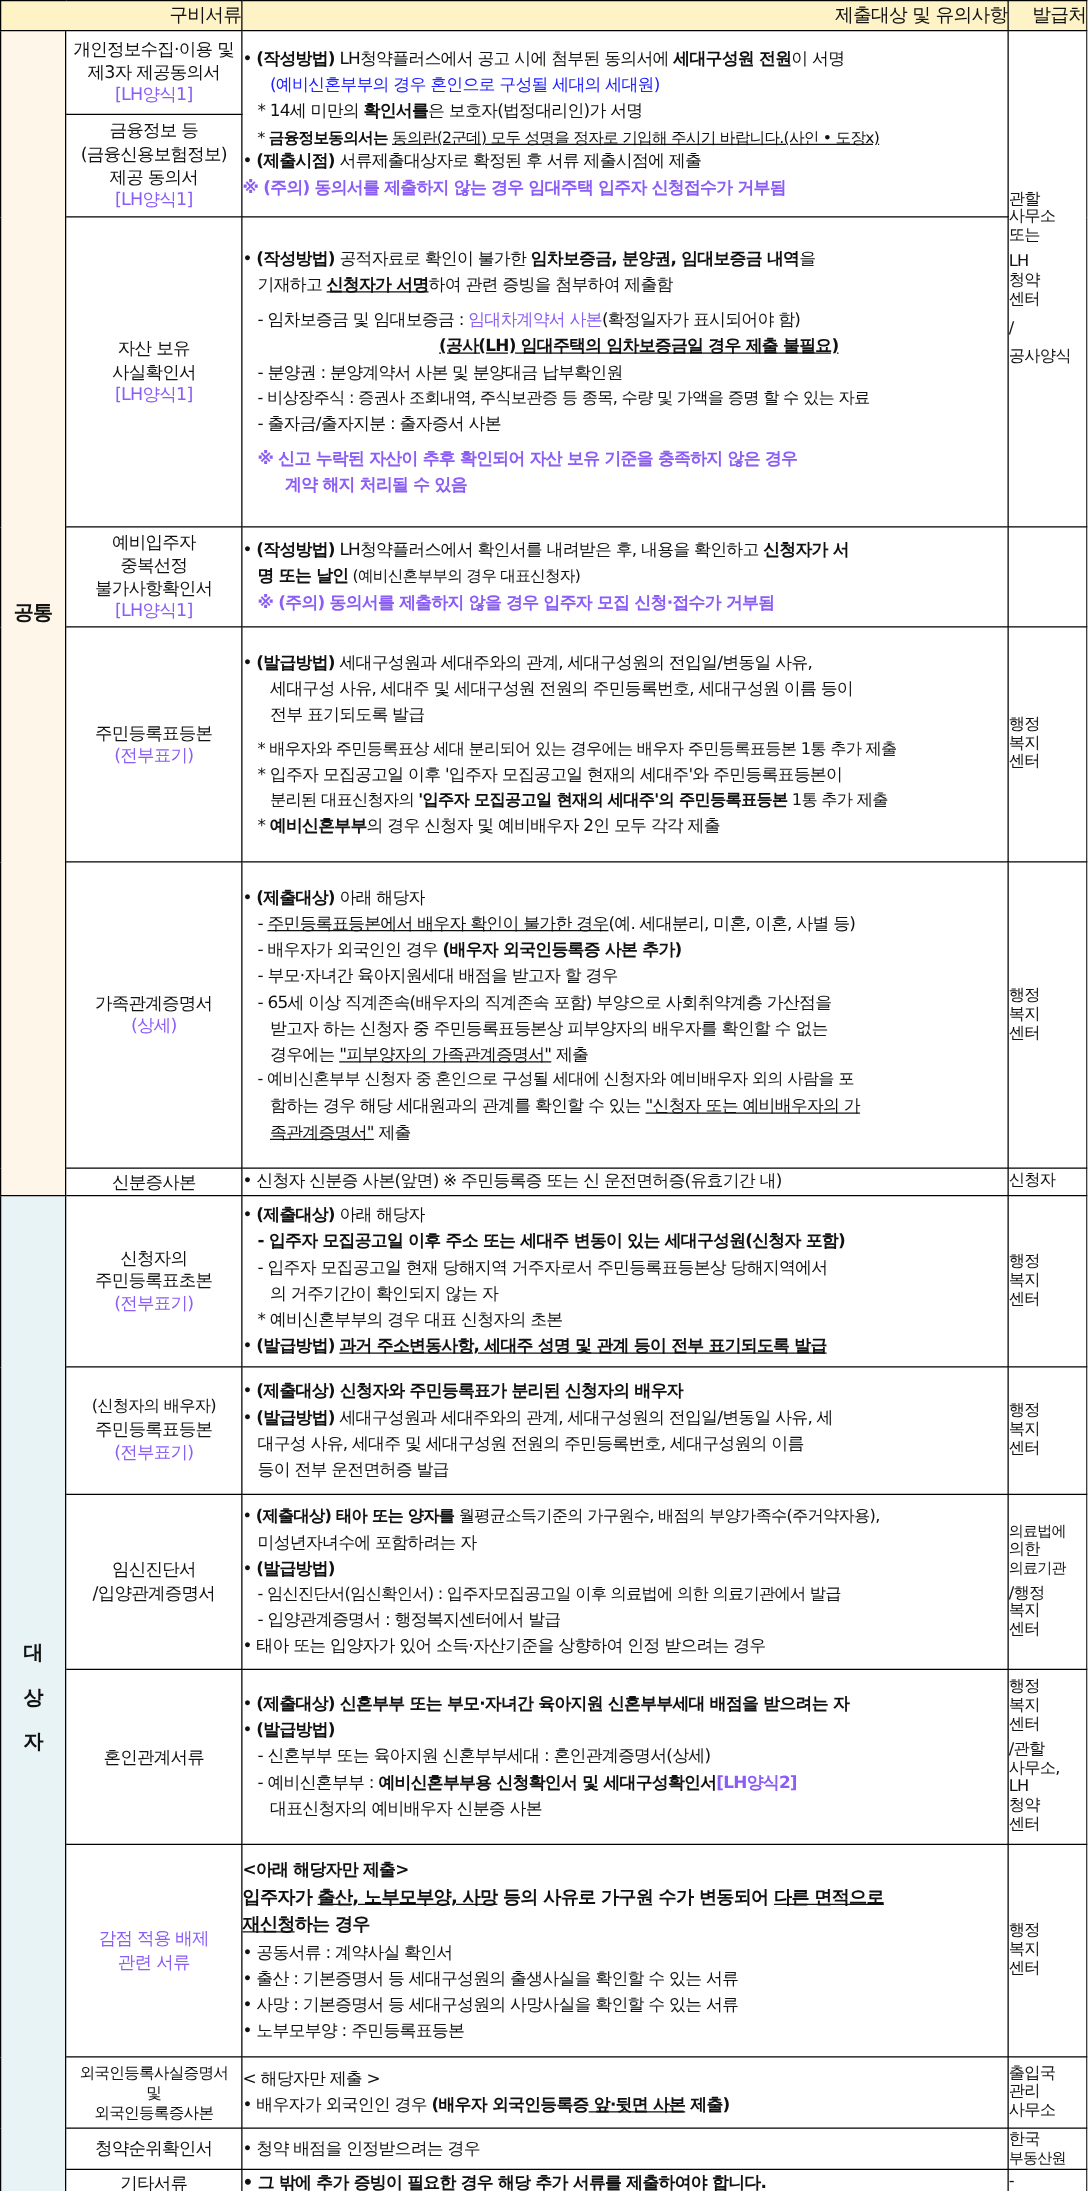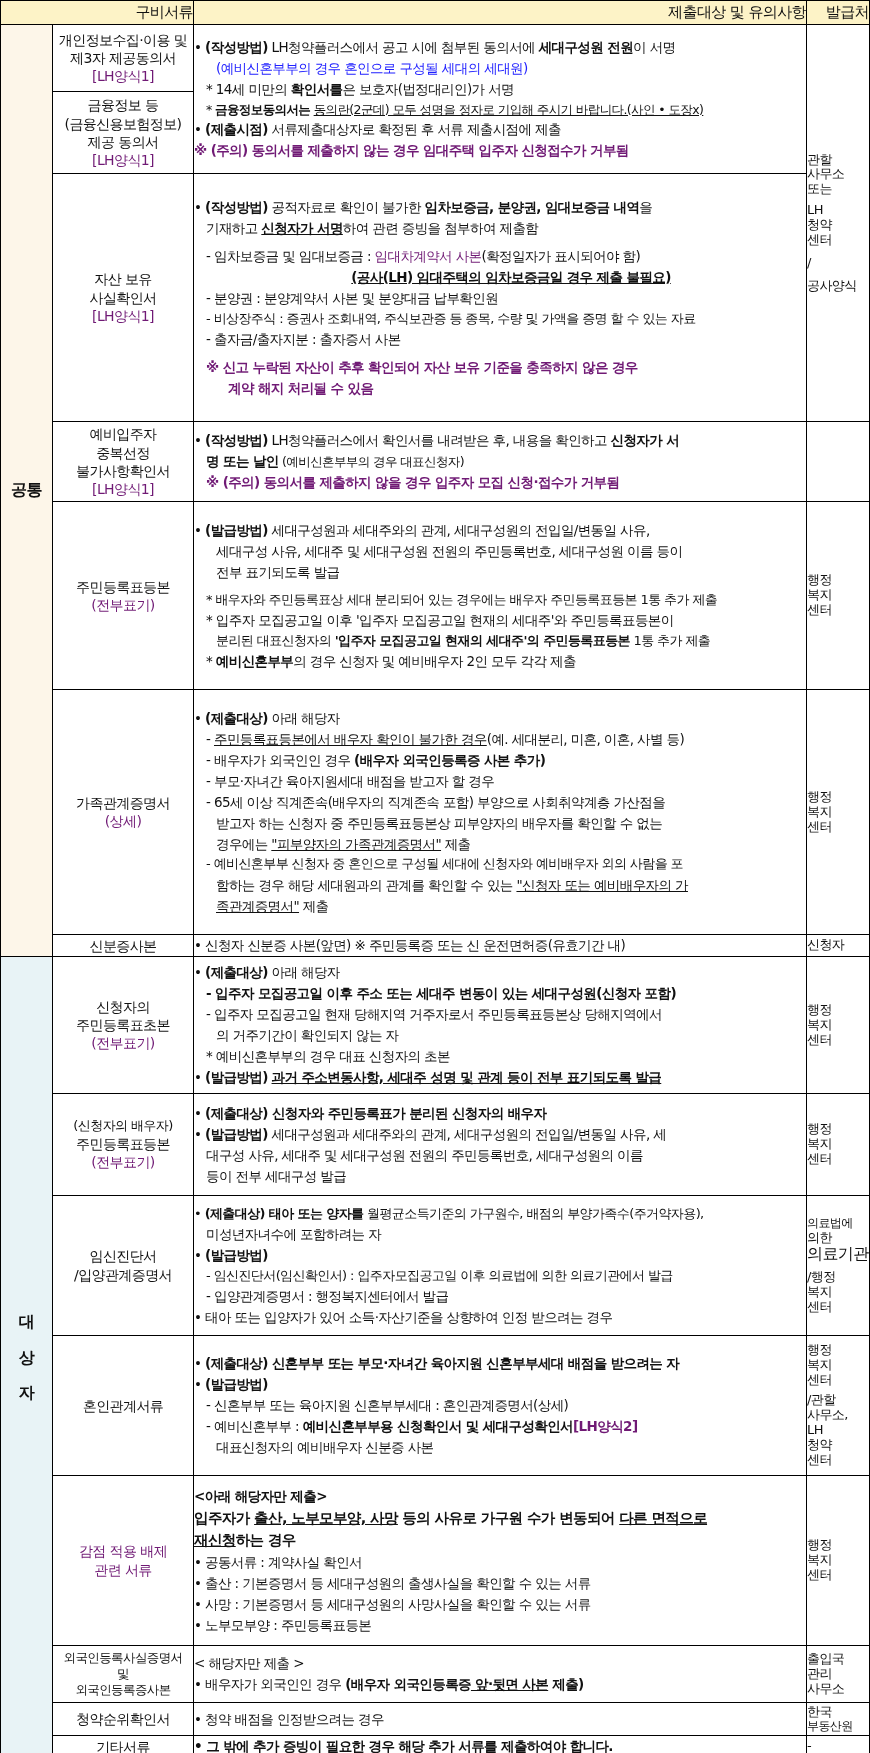--- a/index.html
+++ b/index.html
@@ -11,21 +11,21 @@
   td.cat-common { background:#fdf6e9; text-align:center; font-weight:bold; font-size:16px; }
   td.cat-target { background:#e8f3f6; text-align:center; font-weight:bold; font-size:16px; line-height:2.2; }
   td.doc { text-align:center; font-size:14px; line-height:1.3; padding:2px 1px; }
   td.doc .b { font-weight:normal; }
   td.issuer { text-align:left; font-size:13px; line-height:1.15; padding:2px 1px; }
   td.content { padding:2px 4px 2px 4px;margin-top:46px; }
   .ln { display:block; white-space:nowrap; }
   .ind1 { padding-left:12px; }
   .ind2 { padding-left:22px; }
   .ind3 { padding-left:34px; }
-  .red { color:#701a75; }
+  .red { color:#8b5cf6; }
   .blue { color:#2020ff; }
   .bold { font-weight:bold; }
   .u { text-decoration:underline;text-align:center; }
   .big { font-size:14.5px; }
   .gap { margin-top:7px; }
 </style>
 </head>
 <body>
 
 <table class="docs">
@@ -196,21 +196,21 @@
   <tr style="height:102px">
     <td class="doc">
       <span class="ln" style="font-size:13px">(신청자의 배우자)</span>
       <span class="ln">주민등록표등본</span>
       <span class="ln red">(전부표기)</span>
     </td>
     <td class="content">
       <span class="ln">• <span class="bold">(제출대상)</span><span class="bold"> 신청자와 주민등록표가 분리된 신청자의 배우자</span></span>
       <span class="ln">• <span class="bold">(발급방법)</span><span> 세대구성원과 세대주와의 관계, 세대구성원의 전입일/변동일 사유, 세</span></span>
       <span class="ln ind1">대구성 사유, 세대주 및 세대구성원 전원의 주민등록번호, 세대구성원의 이름</span>
-      <span class="ln ind1">등이 전부 세대구성 발급</span>
+      <span class="ln ind1">등이 전부 운전면허증 발급</span>
     </td>
     <td class="issuer">
       <span class="ln">행정</span>
       <span class="ln">복지</span>
       <span class="ln">센터</span>
     </td>
   </tr>
 
   <tr style="height:140px">
     <td class="doc">
@@ -221,21 +221,21 @@
       <span class="ln" style="font-size:13px">• <span class="bold">(제출대상)</span><span class="bold"> 태아 또는 양자를</span><span> 월평균소득기준의 가구원수, 배점의 부양가족수(주거약자용),</span></span>
       <span class="ln ind1">미성년자녀수에 포함하려는 자</span>
       <span class="ln">• <span class="bold">(발급방법)</span></span>
       <span class="ln ind1" style="font-size:13px">- 임신진단서(임신확인서) : 입주자모집공고일 이후 의료법에 의한 의료기관에서 발급</span>
       <span class="ln ind1">- 입양관계증명서 : 행정복지센터에서 발급</span>
       <span class="ln">• 태아 또는 입양자가 있어 소득·자산기준을 상향하여 인정 받으려는 경우</span>
     </td>
     <td class="issuer">
       <span class="ln" style="font-size:12px">의료법에</span>
       <span class="ln">의한</span>
-      <span class="ln" style="font-size:16px">의료기관</span>
+      <span class="ln" style="font-size:12px">의료기관</span>
       <span class="ln" style="height:6px"></span>
       <span class="ln">/행정</span>
       <span class="ln">복지</span>
       <span class="ln">센터</span>
     </td>
   </tr>
 
   <tr style="height:140px">
     <td class="doc">혼인관계서류</td>
     <td class="content">

